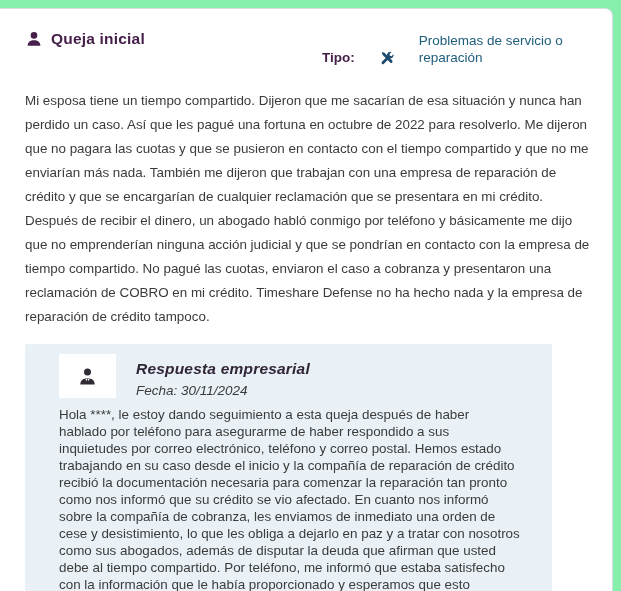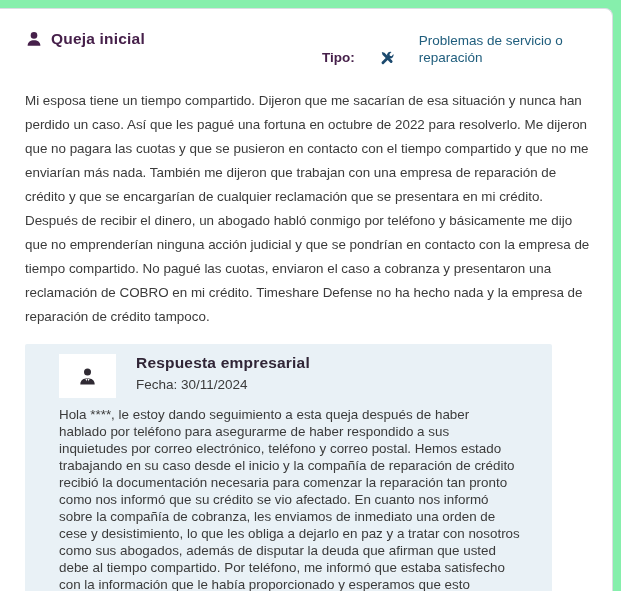--- a/index.html
+++ b/index.html
@@ -82,22 +82,23 @@
   }
   .response-box {
     margin-top: 15px;
     width: 527px;
     background: #e9f1f6;
     border-radius: 2px;
     padding: 10px 32px 12px 34px;
   }
   .response-header {
     display: flex;
-    align-items: flex-start;
+    align-items: flex-end;
     gap: 20px;
+    font-style: italic;
   }
   .icon-tile {
     width: 57px;
     height: 44px;
     background: #ffffff;
     display: flex;
     align-items: center;
     justify-content: center;
     flex: 0 0 auto;
   }

